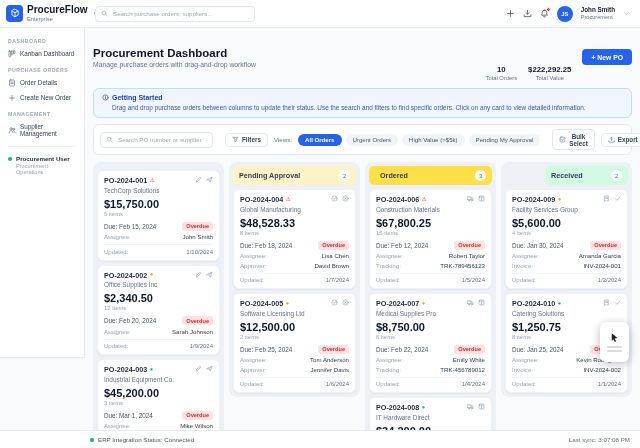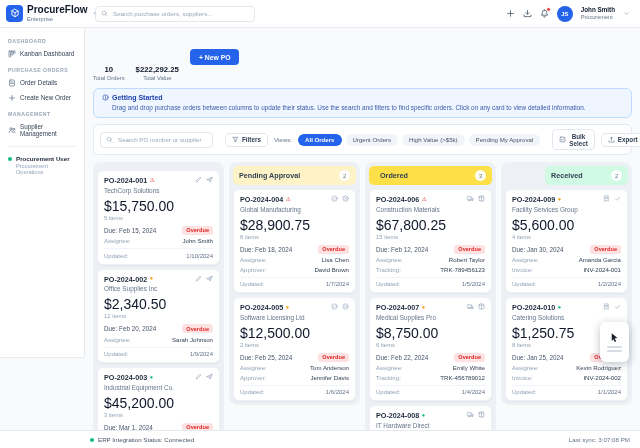--- a/index.html
+++ b/index.html
@@ -101,21 +101,21 @@
   .card { background:#fff; border:1px solid #eef1f6; border-radius:6px; padding:5px 6px;
     box-shadow:0 1px 2px rgba(15,23,42,.05); cursor:pointer; }
   .card-head { display:flex; justify-content:space-between; align-items:flex-start; }
   .card-id { display:flex; align-items:center; gap:2.5px; font-size:7.2px; font-weight:bold; color:#1e293b; }
   .prio { font-size:5.6px; line-height:1; }
   .prio.urgent { color:#dc2626; } .prio.medium { color:#f59e0b; } .prio.low { color:#10b981; }
   .card-actions { display:flex; gap:4px; color:#94a3b8; }
   .card-actions .act { display:flex; cursor:pointer; }
   .card-actions svg.i { width:7px; height:7px; }
   .supplier { font-size:6.4px; color:#64748b; margin-top:1.5px; }
-  .amount { font-size:14px; font-weight:normal; margin-top:4px; color:#0f172a; }
+  .amount { font-size:11px; font-weight:bold; margin-top:4px; color:#0f172a; }
   .items { font-size:5.9px; color:#94a3b8; margin-top:1px; }
   .due-row { display:flex; justify-content:space-between; align-items:center; margin-top:5px; }
   .due { font-size:6.3px; color:#475569; }
   .badge { background:#fee2e2; color:#dc2626; font-size:5.6px; font-weight:bold; border-radius:3px; padding:1.5px 4px; }
   .meta { margin-top:2px; }
   .mrow { display:flex; justify-content:space-between; margin-top:2.5px; font-size:6.1px; }
   .mlabel { color:#94a3b8; } .mvalue { color:#334155; }
   .upd { display:flex; justify-content:space-between; border-top:1px solid #f1f5f9; margin-top:4px;
     padding-top:3.5px; font-size:6px; }
   .upd .mvalue { color:#64748b; }
@@ -252,20 +252,24 @@
       <span class="side-dot"></span>
       <span>
         <div class="su-name">Procurement User</div>
         <div class="su-sub">Procurement Operations</div>
       </span>
     </div>
   </aside>
 
   <main class="main">
     <div class="page-head">
+      <div>
+        <div class="pg-title">Procurement Dashboard</div>
+        <div class="pg-sub">Manage purchase orders with drag-and-drop workflow</div>
+      </div>
       <div class="head-right">
         <div class="stat">
           <div class="stat-v">10</div>
           <div class="stat-l">Total Orders</div>
         </div>
         <div class="stat">
           <div class="stat-v">$222,292.25</div>
           <div class="stat-l">Total Value</div>
         </div>
         <button class="new-po">+ New PO</button>
@@ -472,21 +476,21 @@
                   </span>
                   <span class="act">
                     <svg class="i" viewBox="0 0 16 16" fill="none" stroke="currentColor" stroke-width="1.4" stroke-linecap="round" stroke-linejoin="round">
                       <circle cx="8" cy="8" r="6"></circle>
                       <path d="M6 6l4 4M10 6l-4 4"></path>
                     </svg>
                   </span>
                 </div>
               </div>
               <div class="supplier">Global Manufacturing</div>
-              <div class="amount">$28,900.75</div>
+              <div class="amount">$48,528.33</div>
               <div class="items">8 items</div>
               <div class="due-row">
                 <span class="due">Due: Feb 18, 2024</span>
                 <span class="badge">Overdue</span>
               </div>
               <div class="meta">
                 <div class="mrow">
                   <span class="mlabel">Assignee:</span>
                   <span class="mvalue">Lisa Chen</span>
                 </div>

